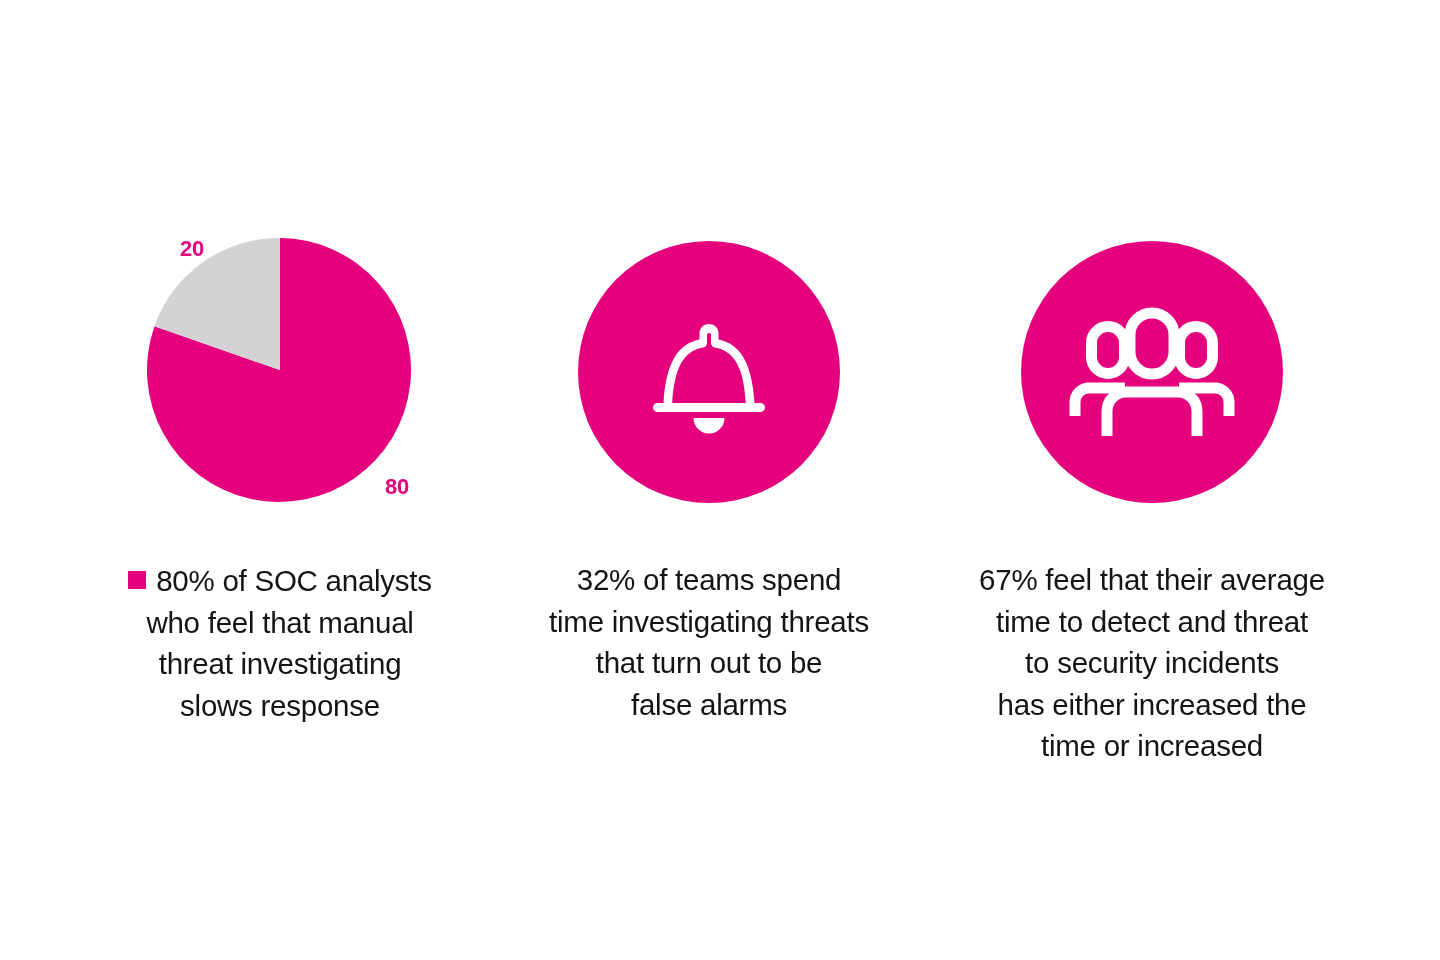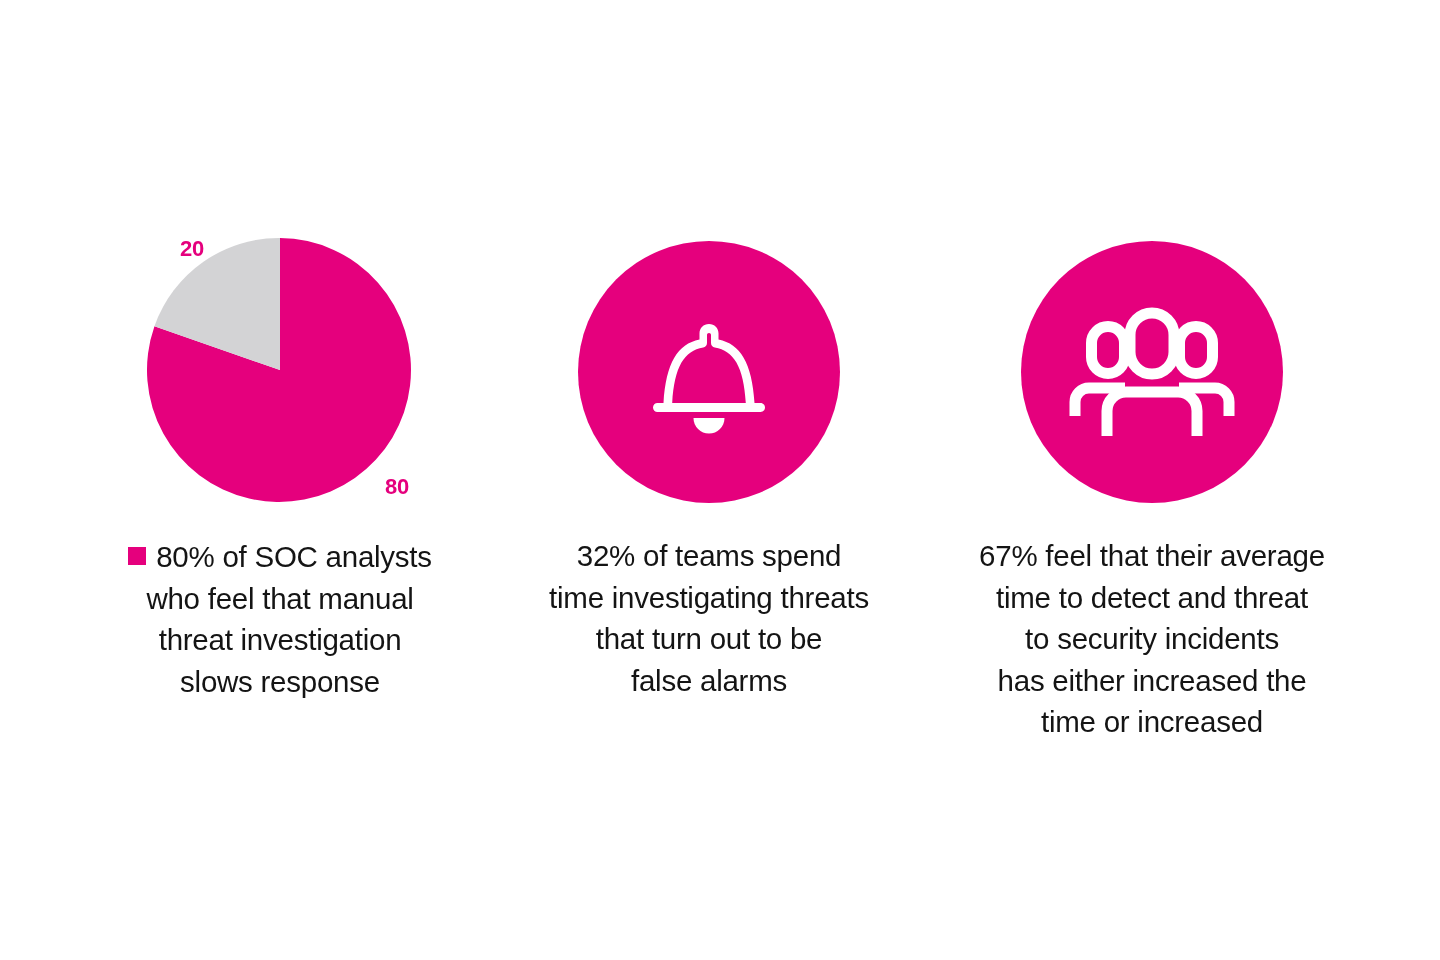--- a/index.html
+++ b/index.html
@@ -85,21 +85,21 @@
     display: flex;
     align-items: center;
     justify-content: center;
   }
   .icon-svg {
     display: block;
   }
 
   
   .caption {
-    margin-top: 32px;
+    margin-top: 56px;
     width: 432px;
     text-align: center;
     font-size: 29.5px;
     line-height: 41.5px;
     color: #141414;
     letter-spacing: -0.25px;
     font-weight: 400;
     position: relative;
   }
   .caption-3 { width: 436px; }
@@ -134,21 +134,21 @@
       </svg>
       <span class="pie-label pie-label-20">20</span>
       <span class="pie-label pie-label-80">80</span>
     </div>
 
     <div class="caption caption-1">
       <span class="line">
         <span class="legend-swatch"></span><span>80% of SOC analysts</span>
       </span>
       <span class="line">who feel that manual</span>
-      <span class="line">threat investigation</span>
+      <span class="line">threat investigating</span>
       <span class="line">slows response</span>
     </div>
 
   </div>
 
   <div class="stat-panel panel-2">
 
     <div class="visual visual-2">
       <div class="icon-circle">
         <svg class="icon-svg" width="140" height="140" viewBox="0 0 140 140">

